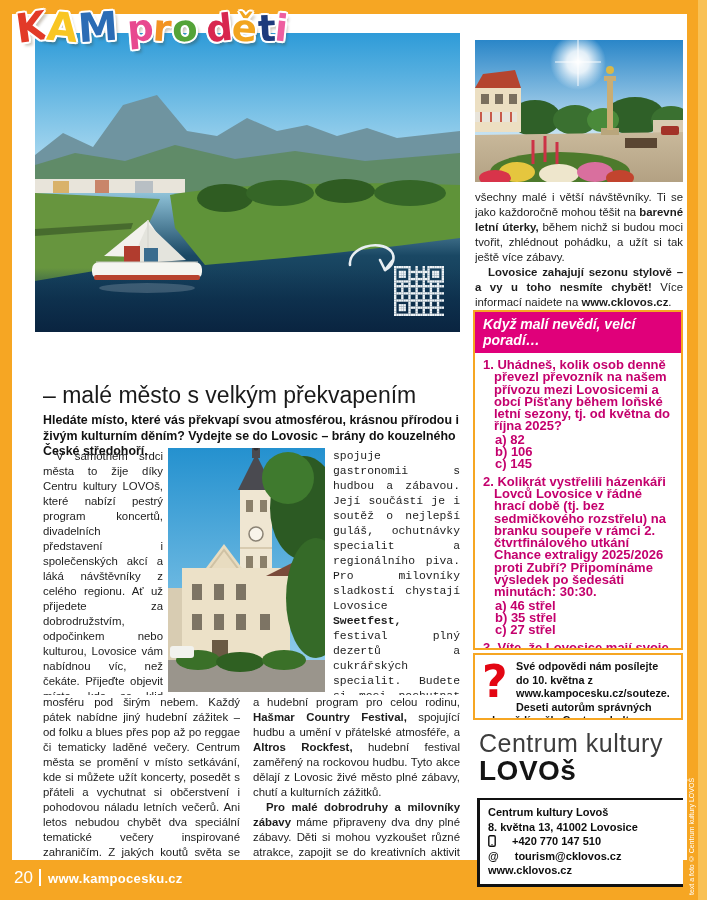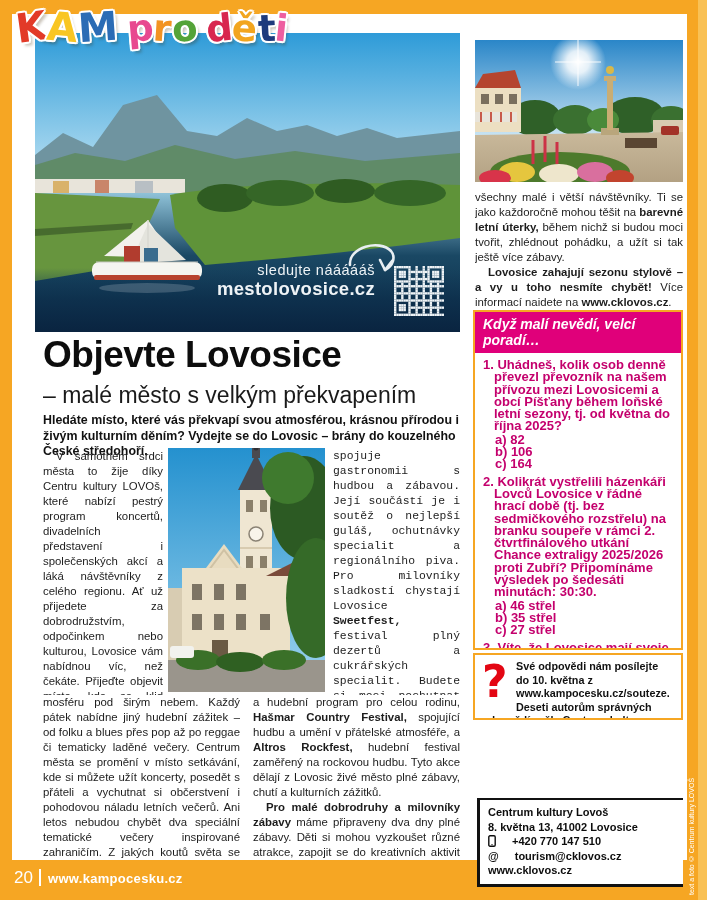--- a/index.html
+++ b/index.html
@@ -116,24 +116,20 @@
         <path d="M58,6 L96,42 L40,46 Z" fill="#e4e4dd"></path>
         <line x1="58" y1="2" x2="58" y2="46" stroke="#d8d8d0" stroke-width="1.5"></line>
         <rect x="34" y="28" width="16" height="16" fill="#b13c2e"></rect>
         <rect x="54" y="30" width="14" height="14" fill="#3a6c8e"></rect>
         <rect x="2" y="44" width="110" height="17" rx="7" fill="#f5f5f0"></rect>
         <rect x="4" y="57" width="106" height="5" rx="2" fill="#b8432e"></rect>
         <line x1="6" y1="44" x2="108" y2="44" stroke="#c8c8c0" stroke-width="1"></line>
         <ellipse cx="57" cy="70" rx="48" ry="5" fill="#ffffff" opacity=".18"></ellipse>
       </g>
     </svg>
-    <div class="follow">
-      <div class="f1">sledujte náááááš</div>
-      <div class="f2">mestolovosice.cz</div>
-    </div>
     <div class="arrow-wrap">
       <svg width="52" height="38" viewBox="0 0 52 38">
         <path d="M4,26 C2,8 34,0 45,12 C50,18 47,27 39,31" fill="none" stroke="#e8eef2" stroke-width="2.6" stroke-linecap="round"></path>
         <path d="M39,31 L46,22 M39,31 L34,21" fill="none" stroke="#e8eef2" stroke-width="2.6" stroke-linecap="round"></path>
       </svg>
     </div>
     <div class="qr-wrap">
       <svg id="qrsvg" width="50" height="50" viewBox="0 0 50 50">
           <rect x="0.00" y="0.00" width="2.38" height="2.38" fill="#eef3f6"></rect>
           <rect x="2.38" y="0.00" width="2.38" height="2.38" fill="#eef3f6"></rect>
@@ -446,21 +442,20 @@
         <line x1="70" y1="96" x2="70" y2="122" stroke="#cc3246" stroke-width="3"></line>
         <line x1="82" y1="102" x2="82" y2="124" stroke="#cc3246" stroke-width="3"></line>
       <ellipse cx="42" cy="132" rx="18" ry="10" fill="#e5c63e"></ellipse>
       <ellipse cx="84" cy="134" rx="20" ry="10" fill="#eee6cc"></ellipse>
       <ellipse cx="120" cy="132" rx="18" ry="10" fill="#d96f9e"></ellipse>
       <ellipse cx="20" cy="138" rx="16" ry="8" fill="#d8344a"></ellipse>
       <ellipse cx="145" cy="138" rx="14" ry="8" fill="#c2442e"></ellipse>
     </svg>
   </div>
 
-  <h1 class="title">Objevte Lovosice</h1>
   <div class="subtitle">– malé město s velkým překvapením</div>
   <div class="lead">Hledáte místo, které vás překvapí svou atmosférou, krásnou přírodou i živým kulturním děním? Vydejte se do Lovosic – brány do kouzelného České středohoří.</div>
 
   <div class="bodytext colLT">
       <p class="ind">V samotném srdci města to žije díky Centru kultury LOVOš, které nabízí pestrý program koncertů, divadelních představení i společenských akcí a láká návštěvníky z celého regionu. Ať už přijedete za dobrodružstvím, odpočinkem nebo kulturou, Lovosice vám nabídnou víc, než čekáte. Přijeďte objevit místo, kde se klid přírody potkává s živou energií města.</p>
     </div>
 
   <div class="towerphoto">
     <svg width="157" height="244" viewBox="0 0 157 244">
       <defs>
@@ -520,36 +515,40 @@
       <p>všechny malé i větší návštěvníky. Ti se jako každoročně mohou těšit na <span class="b">barevné letní úterky,</span> během nichž si budou moci tvořit, zhlédnout pohádku, a užít si tak ještě více zábavy.</p>
       <p class="ind"><span class="b">Lovosice zahajují sezonu stylově – a vy u toho nesmíte chybět!</span> Více informací najdete na <span class="b">www.cklovos.cz</span>.</p>
     </div>
 
   <div class="quiz">
     <div class="quiz-head">Když malí nevědí, velcí poradí…</div>
     <div class="quiz-body">
         <div class="quiz-q">1. Uhádneš, kolik osob denně převezl převozník na našem přívozu mezi Lovosicemi a obcí Píšťany během loňské letní sezony, tj. od května do října 2025?</div>
         <div class="quiz-a">a) 82</div>
         <div class="quiz-a">b) 106</div>
-        <div class="quiz-a">c) 164</div>
+        <div class="quiz-a">c) 145</div>
         <div class="quiz-gap"></div>
         <div class="quiz-q">2. Kolikrát vystřelili házenkáři Lovců Lovosice v řádné hrací době (tj. bez sedmičkového rozstřelu) na branku soupeře v rámci 2. čtvrtfinálového utkání Chance extraligy 2025/2026 proti Zubří? Připomínáme výsledek po šedesáti minutách: 30:30.</div>
         <div class="quiz-a">a) 46 střel</div>
         <div class="quiz-a">b) 35 střel</div>
         <div class="quiz-a">c) 27 střel</div>
         <div class="quiz-gap"></div>
         <div class="quiz-q">3. Víte, že Lovosice mají svoje LOVO Kino? Promítá se vždy v sále LOVO Divadla a v roce 2025 mělo promítání u diváků velký úspěch. Kolik filmů se v roce 2025 v Lovosicích promítalo?</div>
       </div>
   </div>
 
   <div class="ansbox">
     <div class="qmark">?</div>
     <span>Své odpovědi nám posílejte do 10. května z www.kampocesku.cz/souteze. Deseti autorům správných odpovědí zašle Centrum kultury Lovoš zajímavé ceny.</span>
   </div>
 
+  <div class="cklogo">
+    <div class="l1">Centrum kultury</div>
+    <div class="l2">LOVOš</div>
+  </div>
 
   <div class="contact">
     <div>Centrum kultury Lovoš</div>
     <div>8. května 13, 41002 Lovosice</div>
     <div class="row">
       <svg width="8" height="12" viewBox="0 0 8 12">
           <rect x="0.8" y="0.8" width="6.4" height="10.4" rx="1.2" fill="none" stroke="#0d0d0d" stroke-width="1.4"></rect>
           <circle cx="4" cy="9.6" r=".7" fill="#0d0d0d"></circle>
         </svg>
       <span>+420 770 147 510</span>

